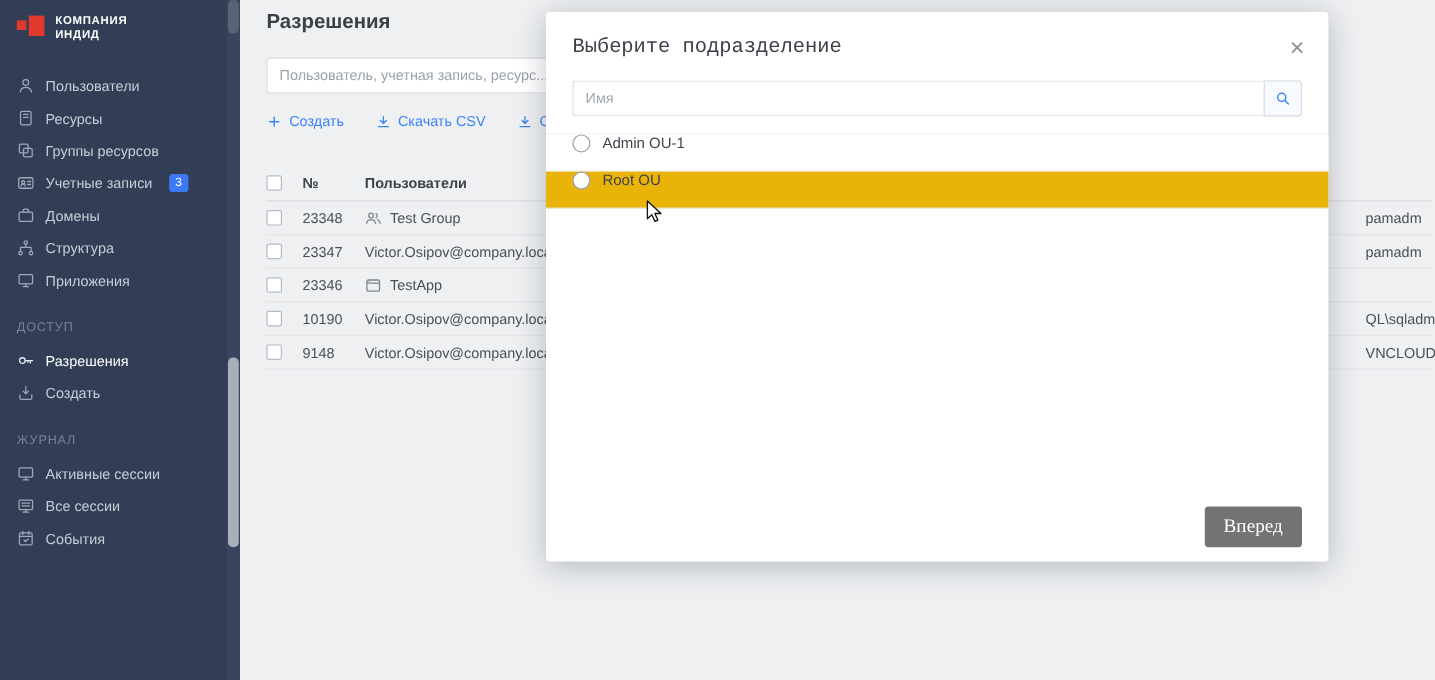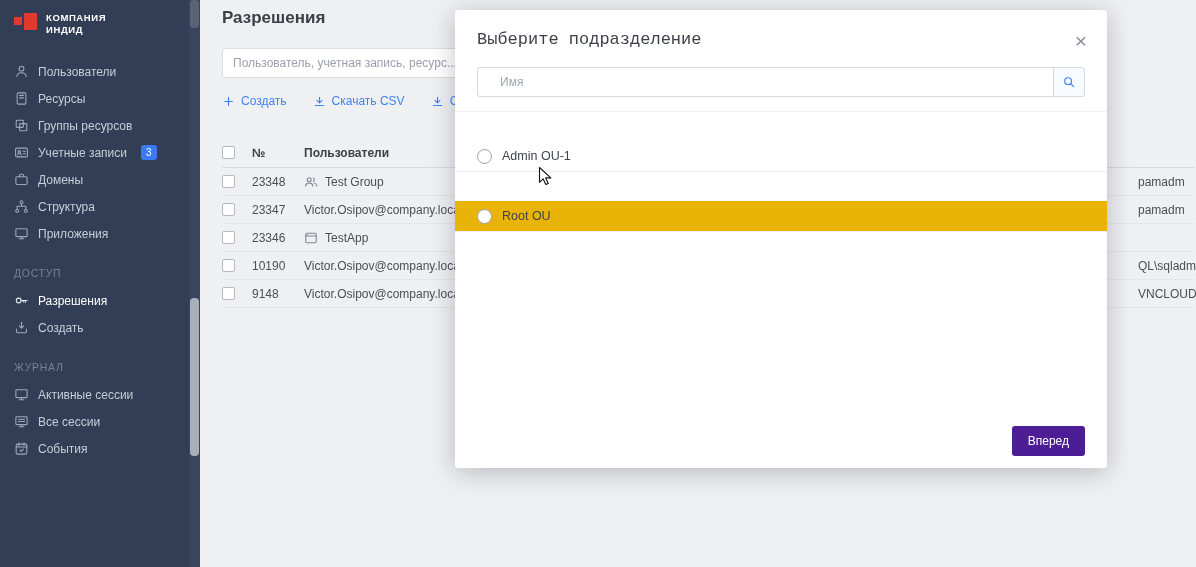--- a/index.html
+++ b/index.html
@@ -45,30 +45,30 @@
   .c-user svg { color:#7c8594; }
   .c-account { position:absolute; left:916px; top:0; height:100%; display:flex; align-items:center; white-space:nowrap; }
   .cb { appearance:none; -webkit-appearance:none; width:13px; height:13px; border:1px solid #b4bac4; border-radius:2px; background:#fff; cursor:pointer; }
 
   
   .modal { position:absolute; left:455px; top:10px; width:652px; height:458px; background:#ffffff; border-radius:3px; box-shadow:0 4px 26px rgba(20,25,40,0.25); z-index:5; }
   .modal-header { display:flex; align-items:flex-start; justify-content:space-between; padding:20px 20px 16px 22px; }
   .modal-title { font-size:17px; color:#3c4149;font-family:Liberation Mono, monospace; }
   .modal-close { background:none; border:none; font-size:21px; line-height:1; color:#878e98; cursor:pointer; font-family:"Liberation Sans", sans-serif; }
   .modal-search { display:flex; padding:0 22px; }
-  .modal-search input { flex:1; height:30px; border:1px solid #d6dae0; border-right:none; border-radius:3px 0 0 3px; padding:0 22px; font-size:12px; color:#000000; font-family:"Liberation Sans", sans-serif; }
+  .modal-search input { flex:1; height:30px; border:1px solid #d6dae0; border-right:none; border-radius:3px 0 0 3px; padding:0 10px; font-size:12px; color:#000000; font-family:"Liberation Sans", sans-serif; }
   .modal-search input::placeholder { color:#a0a7b1; }
   .search-btn { width:32px; height:30px; border:1px solid #d6dae0; border-radius:0 3px 3px 0; background:#f7fafe; display:flex; align-items:center; justify-content:center; cursor:pointer; }
   .search-btn svg { color:#3b82f6; }
   .ou-list { margin-top:14px; border-top:1px solid #f0f0f2; }
-  .ou-row { display:flex; align-items:center; gap:10px; height:31px; padding:0 22px; border-bottom:1px solid #efeff1; font-size:12.5px; color:#3f444c; cursor:pointer; background:#fff;margin-top:29px; }
+  .ou-row { display:flex; gap:10px; height:31px; padding:0 22px; border-bottom:1px solid #efeff1; font-size:12.5px; color:#3f444c; cursor:pointer; background:#fff; }
   .ou-row.hover { background:#eab308; }
   .radio { appearance:none; -webkit-appearance:none; width:15px; height:15px; border:1px solid #9aa2ae; border-radius:50%; background:#fff; cursor:pointer; flex:0 0 auto; }
   .modal-footer { position:absolute; right:22px; bottom:12px; }
-  .next-btn { background:#4c1d95; color:#fff; border:none; border-radius:3px; font-size:12px; padding:8px 16px; cursor:pointer; font-family:Liberation Sans, sans-serif; }
+  .next-btn { background:#737373; color:#fff; border:none; border-radius:3px; font-size:16px; padding:8px 16px; cursor:pointer; font-family:Liberation Serif, serif; }
   .cursor { position:absolute; left:83px; top:156px; z-index:6; pointer-events:none; }
 </style>
 </head>
 <body>
 
 <div id="app">
 
   <nav class="sidebar">
     <div class="logo">
       <span class="logo-mark">

